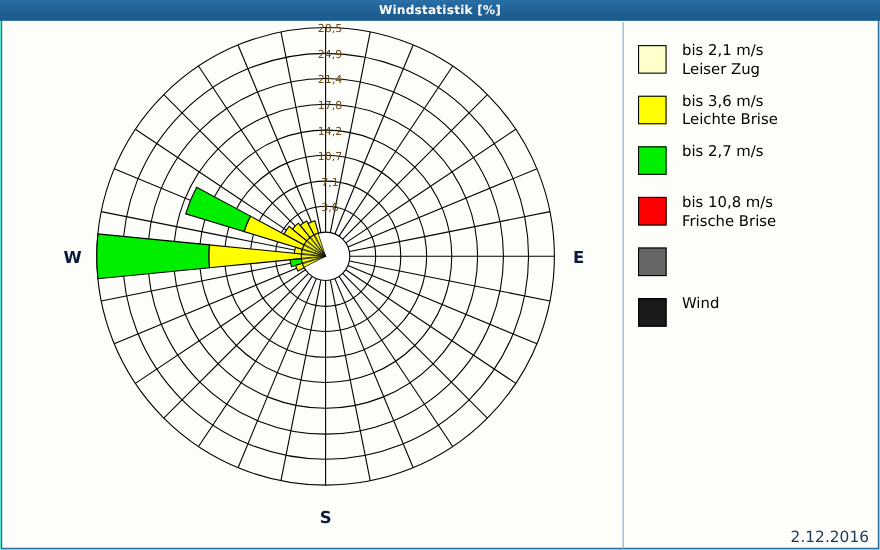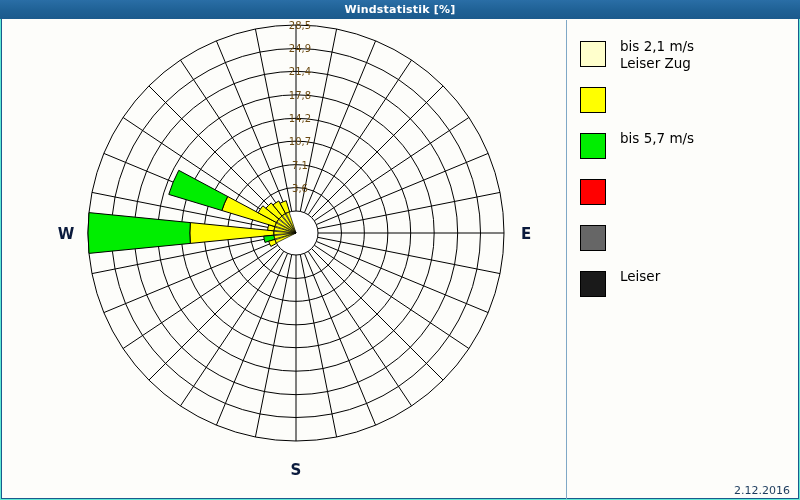--- a/index.html
+++ b/index.html
@@ -94,21 +94,21 @@
     font-family: "DejaVu Sans", sans-serif;
     white-space: nowrap;
   }
   .legend-text div { display: block; }
 
   
   #footer-date {
     position: absolute;
     right: 10px;
     bottom: 3px;
-    font-size: 11px;
+    font-size: 14px;
     color: #1b3a5c;
     font-family: "DejaVu Sans", sans-serif;
   }
   .compass-label {
     font-size: 15px;
     font-weight: bold;
     fill: #0a1a3c;
     font-family: "DejaVu Sans", sans-serif;
   }
   .tick-label {
@@ -237,36 +237,44 @@
   <div id="legend">
       <div class="legend-row">
         <div class="swatch" style="background: rgb(255, 255, 204);"></div>
         <div class="legend-text">
           <div>bis 2,1 m/s</div>
           <div>Leiser Zug</div>
         </div>
       </div>
       <div class="legend-row">
         <div class="swatch" style="background: rgb(255, 255, 0);"></div>
+        <div class="legend-text">
+          <div>bis 3,6 m/s</div>
+          <div>Leichte Brise</div>
+        </div>
       </div>
       <div class="legend-row">
         <div class="swatch" style="background: rgb(0, 238, 0);"></div>
         <div class="legend-text">
-          <div>bis 5,7 m/s</div>
+          <div>bis 2,7 m/s</div>
         </div>
       </div>
       <div class="legend-row">
         <div class="swatch" style="background: rgb(255, 0, 0);"></div>
+        <div class="legend-text">
+          <div>bis 10,8 m/s</div>
+          <div>Frische Brise</div>
+        </div>
       </div>
       <div class="legend-row">
         <div class="swatch" style="background: rgb(102, 102, 102);"></div>
       </div>
       <div class="legend-row">
         <div class="swatch" style="background: rgb(26, 26, 26);"></div>
         <div class="legend-text">
-          <div>Leiser</div>
+          <div>Wind</div>
         </div>
       </div>
     </div>
 
   <div id="footer-date">2.12.2016</div>
 
 </div>
 
 </body></html>

